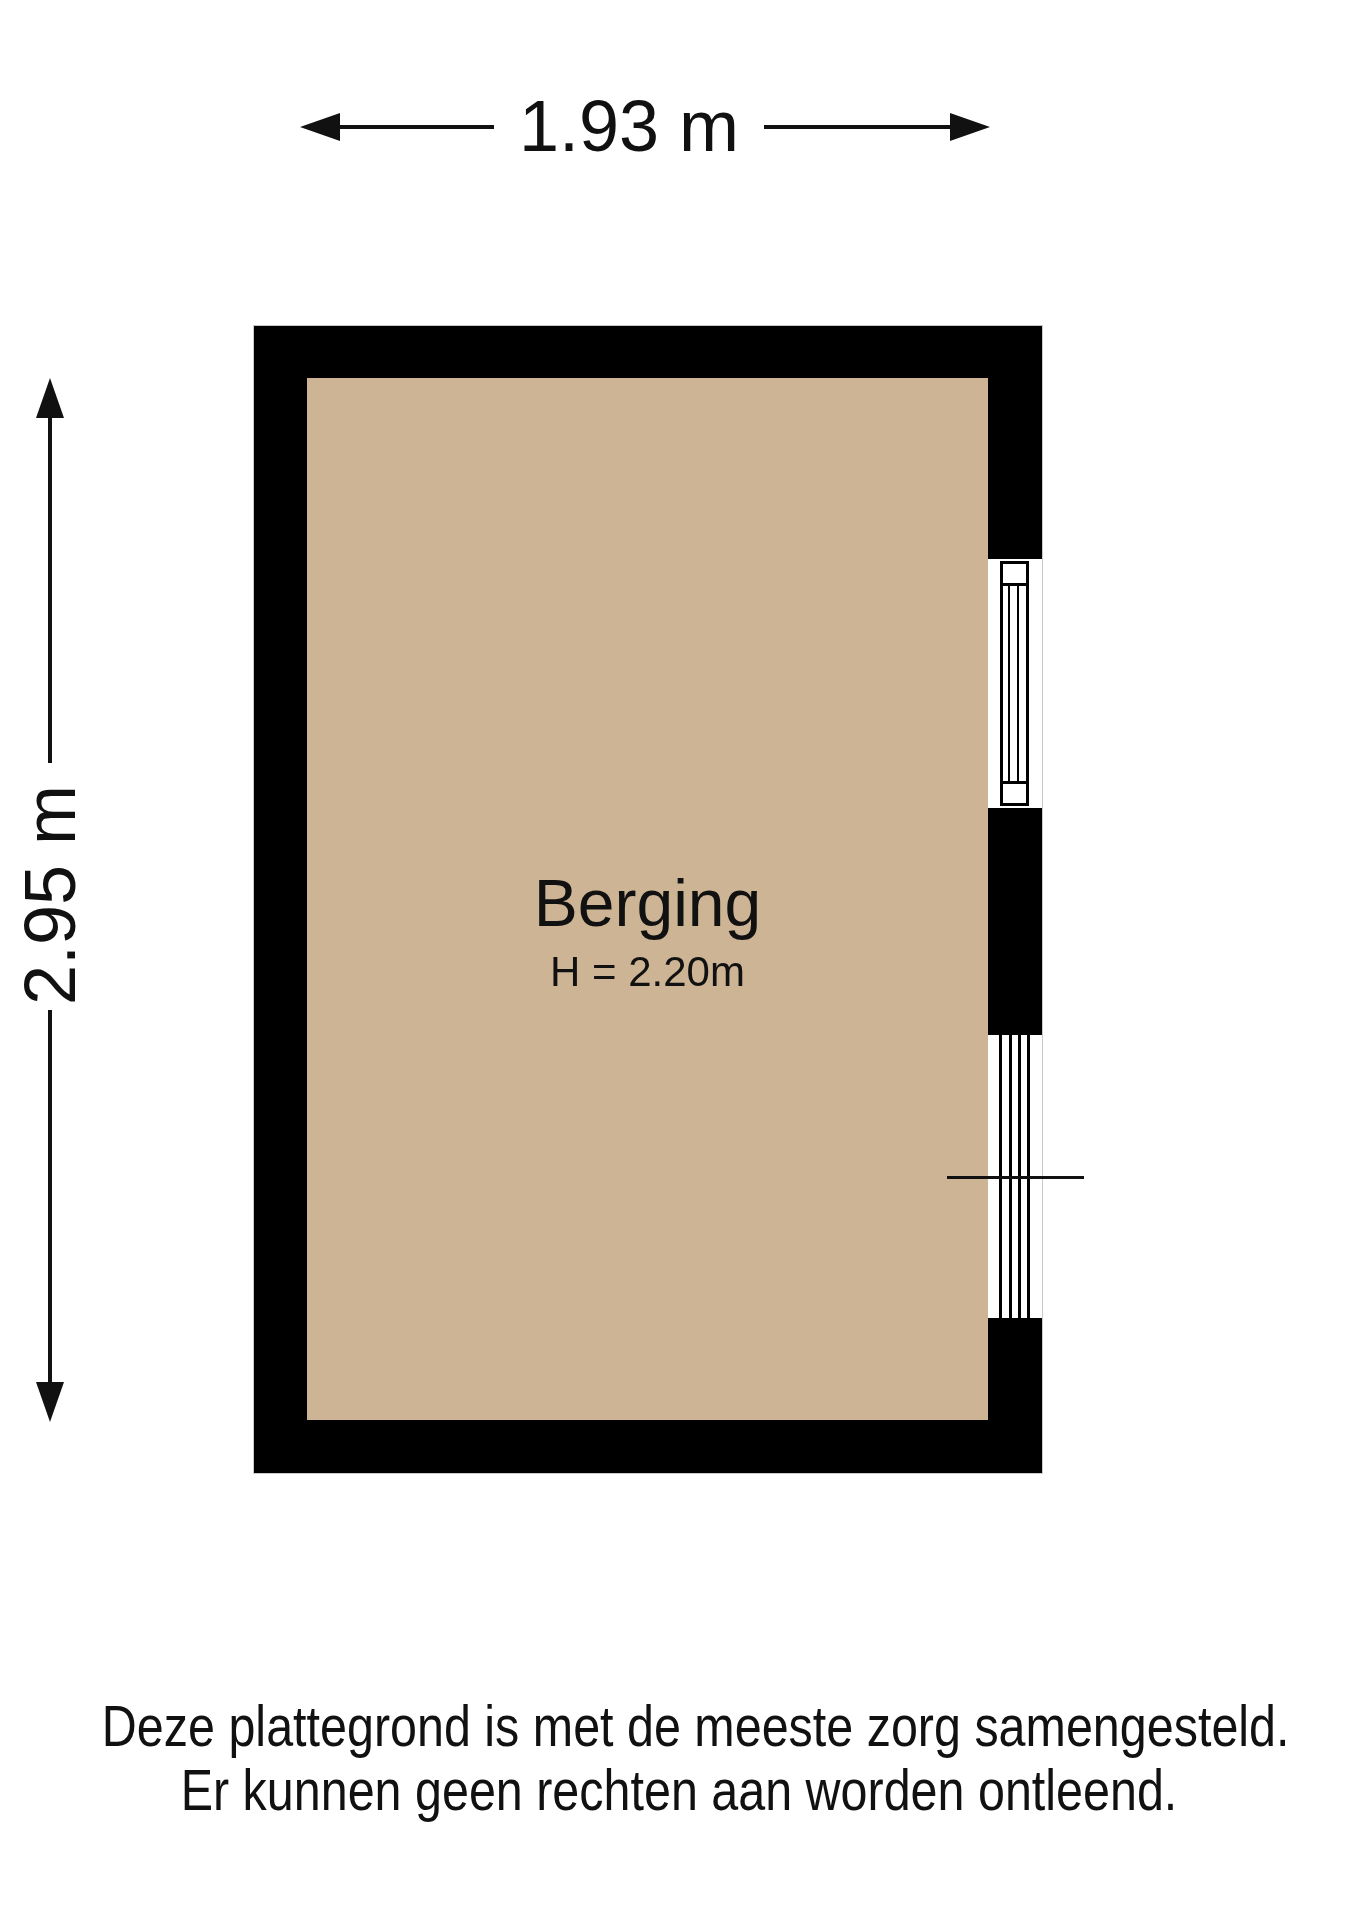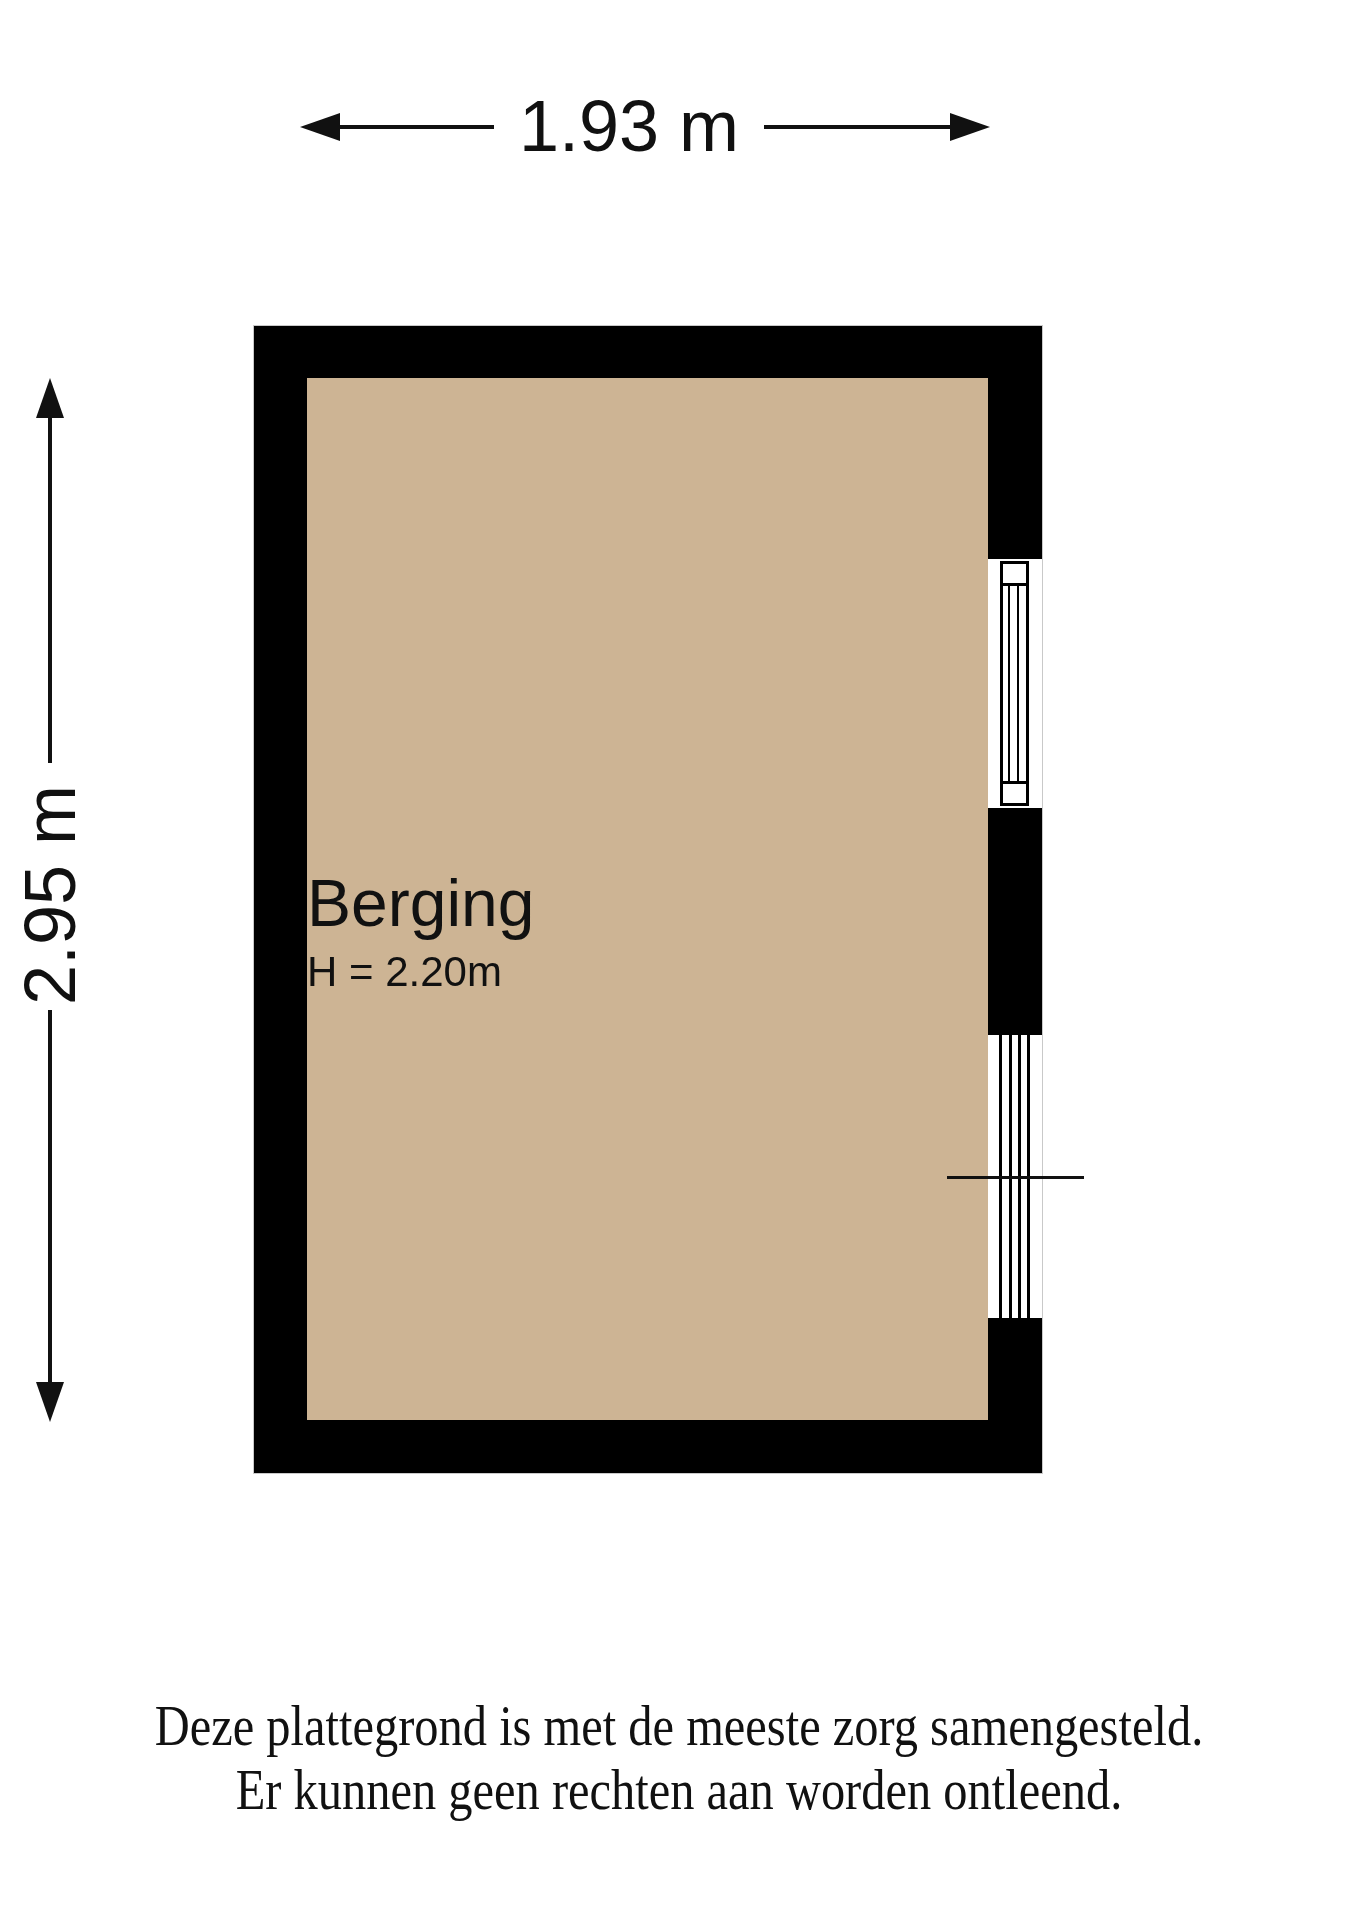--- a/index.html
+++ b/index.html
@@ -82,30 +82,30 @@
   .threshold-line {
     position: absolute;
     left: 947px; top: 1176px; width: 137px; height: 3px;
     background: var(--line, #111);
   }
 
   
   .room-label {
     position: absolute;
     left: 307px; top: 864px; width: 681px;
+    text-align: center;
   }
   .room-name { font-size: 66px; line-height: 78px; }
   .room-height { font-size: 42px; line-height: 60px; }
 
   
   .disclaimer {
     position: absolute;
     left: 0; top: 1694px; width: 1358px;
     text-align: center;
-    font-family: Liberation Serif, serif;
   }
   .disclaimer .dline {
     font-size: 57px; line-height: 64px;
     transform: scaleX(0.85);
     transform-origin: 50% 50%;
     white-space: nowrap;
   }
 </style>
 </head>
 <body>

